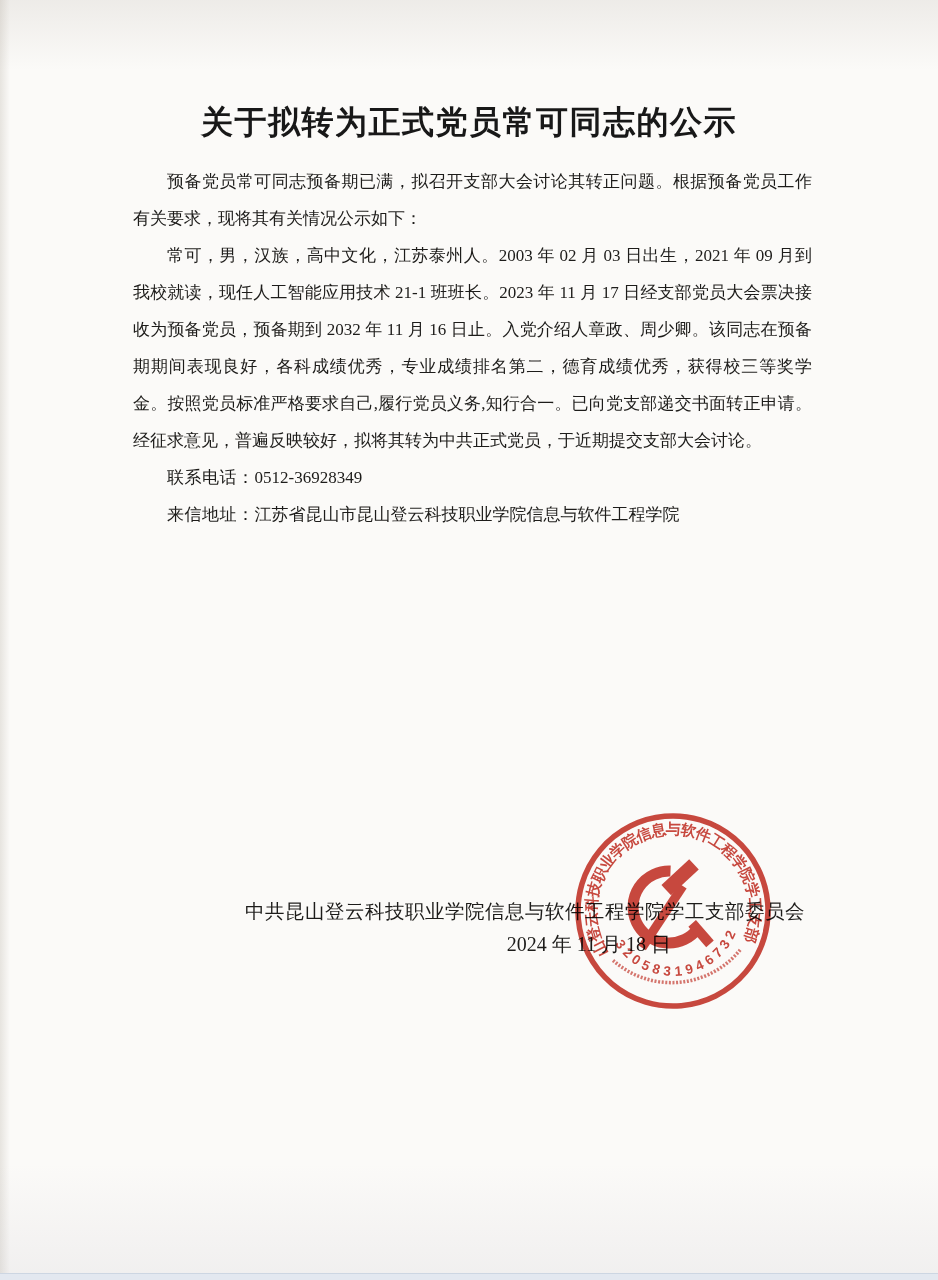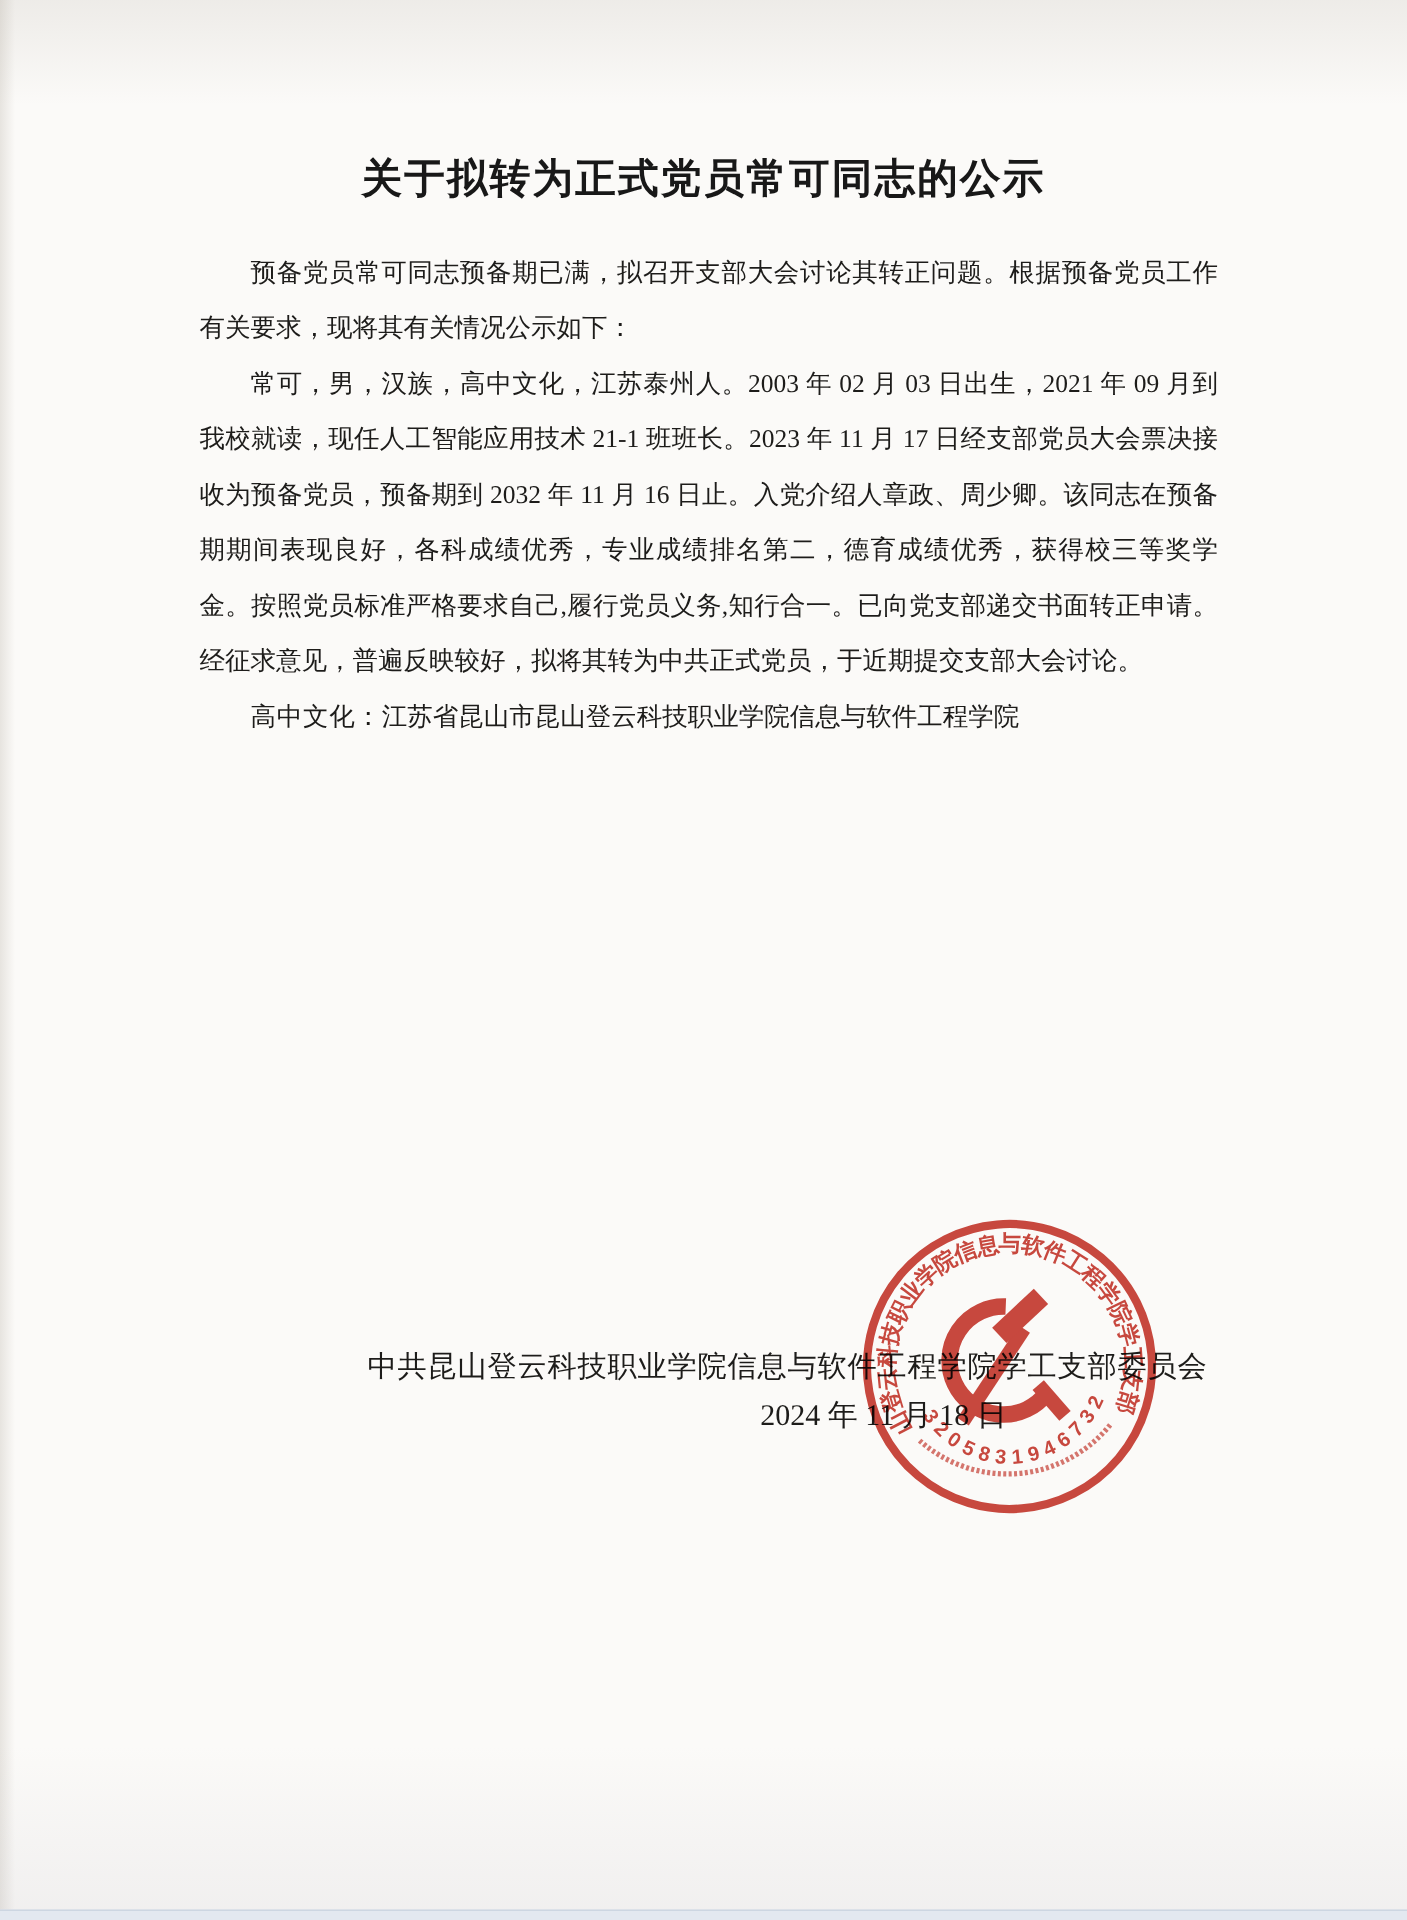--- a/index.html
+++ b/index.html
@@ -39,21 +39,21 @@
     border-top: 1px solid #cdd6e2;
     pointer-events: none;
   }
 
   .doc-title {
     position: absolute;
     top: 101px; left: 129px; width: 680px;
     text-align: center;
     font-family: "Liberation Sans", "DejaVu Sans", sans-serif;
     font-weight: 700;
-    font-size: 27px;
+    font-size: 32px;
     letter-spacing: 1.5px;
     color: #181818;
   }
 
   .doc-body {
     position: absolute;
     top: 163px; left: 133px; width: 679px;
     font-size: 17px;
     line-height: 37px;
     text-align: justify;
@@ -98,21 +98,24 @@
   <div class="scan-edge-bottom"></div>
   <div class="scan-bottom-strip"></div>
 
   <div class="doc-title">关于拟转为正式党员常可同志的公示</div>
 
   <div class="doc-body">
     <p>预备党员常可同志预备期已满，拟召开支部大会讨论其转正问题。根据预备党员工作有关要求，现将其有关情况公示如下：</p>
     <p>常可，男，汉族，高中文化，江苏泰州人。2003 年 02 月 03 日出生，2021 年 09 月到我校就读，现任人工智能应用技术 21-1 班班长。2023 年 11 月 17 日经支部党员大会票决接收为预备党员，预备期到 2032 年 11 月 16 日止。入党介绍人章政、周少卿。该同志在预备期期间表现良好，各科成绩优秀，专业成绩排名第二，德育成绩优秀，获得校三等奖学金。按照党员标准严格要求自己,履行党员义务,知行合一。已向党支部递交书面转正申请。经征求意见，普遍反映较好，拟将其转为中共正式党员，于近期提交支部大会讨论。</p>
 
     <div class="contact-row">
-      <span class="contact-label">高中文化：</span><span>江苏省昆山市昆山登云科技职业学院信息与软件工程学院</span>
+      <span class="contact-label">联系电话：</span><span>0512-36928349</span>
+    </div>
+    <div class="contact-row">
+      <span class="contact-label">来信地址：</span><span>江苏省昆山市昆山登云科技职业学院信息与软件工程学院</span>
     </div>
   </div>
 
   <div class="signature">
     <div class="sig-committee">中共昆山登云科技职业学院信息与软件工程学院学工支部委员会</div>
     <div class="sig-date">2024 年 11 月 18 日</div>
   </div>
 
   <svg class="seal" viewBox="0 0 220 220" xmlns="http://www.w3.org/2000/svg">
     <g transform="rotate(-5 110 110)">

